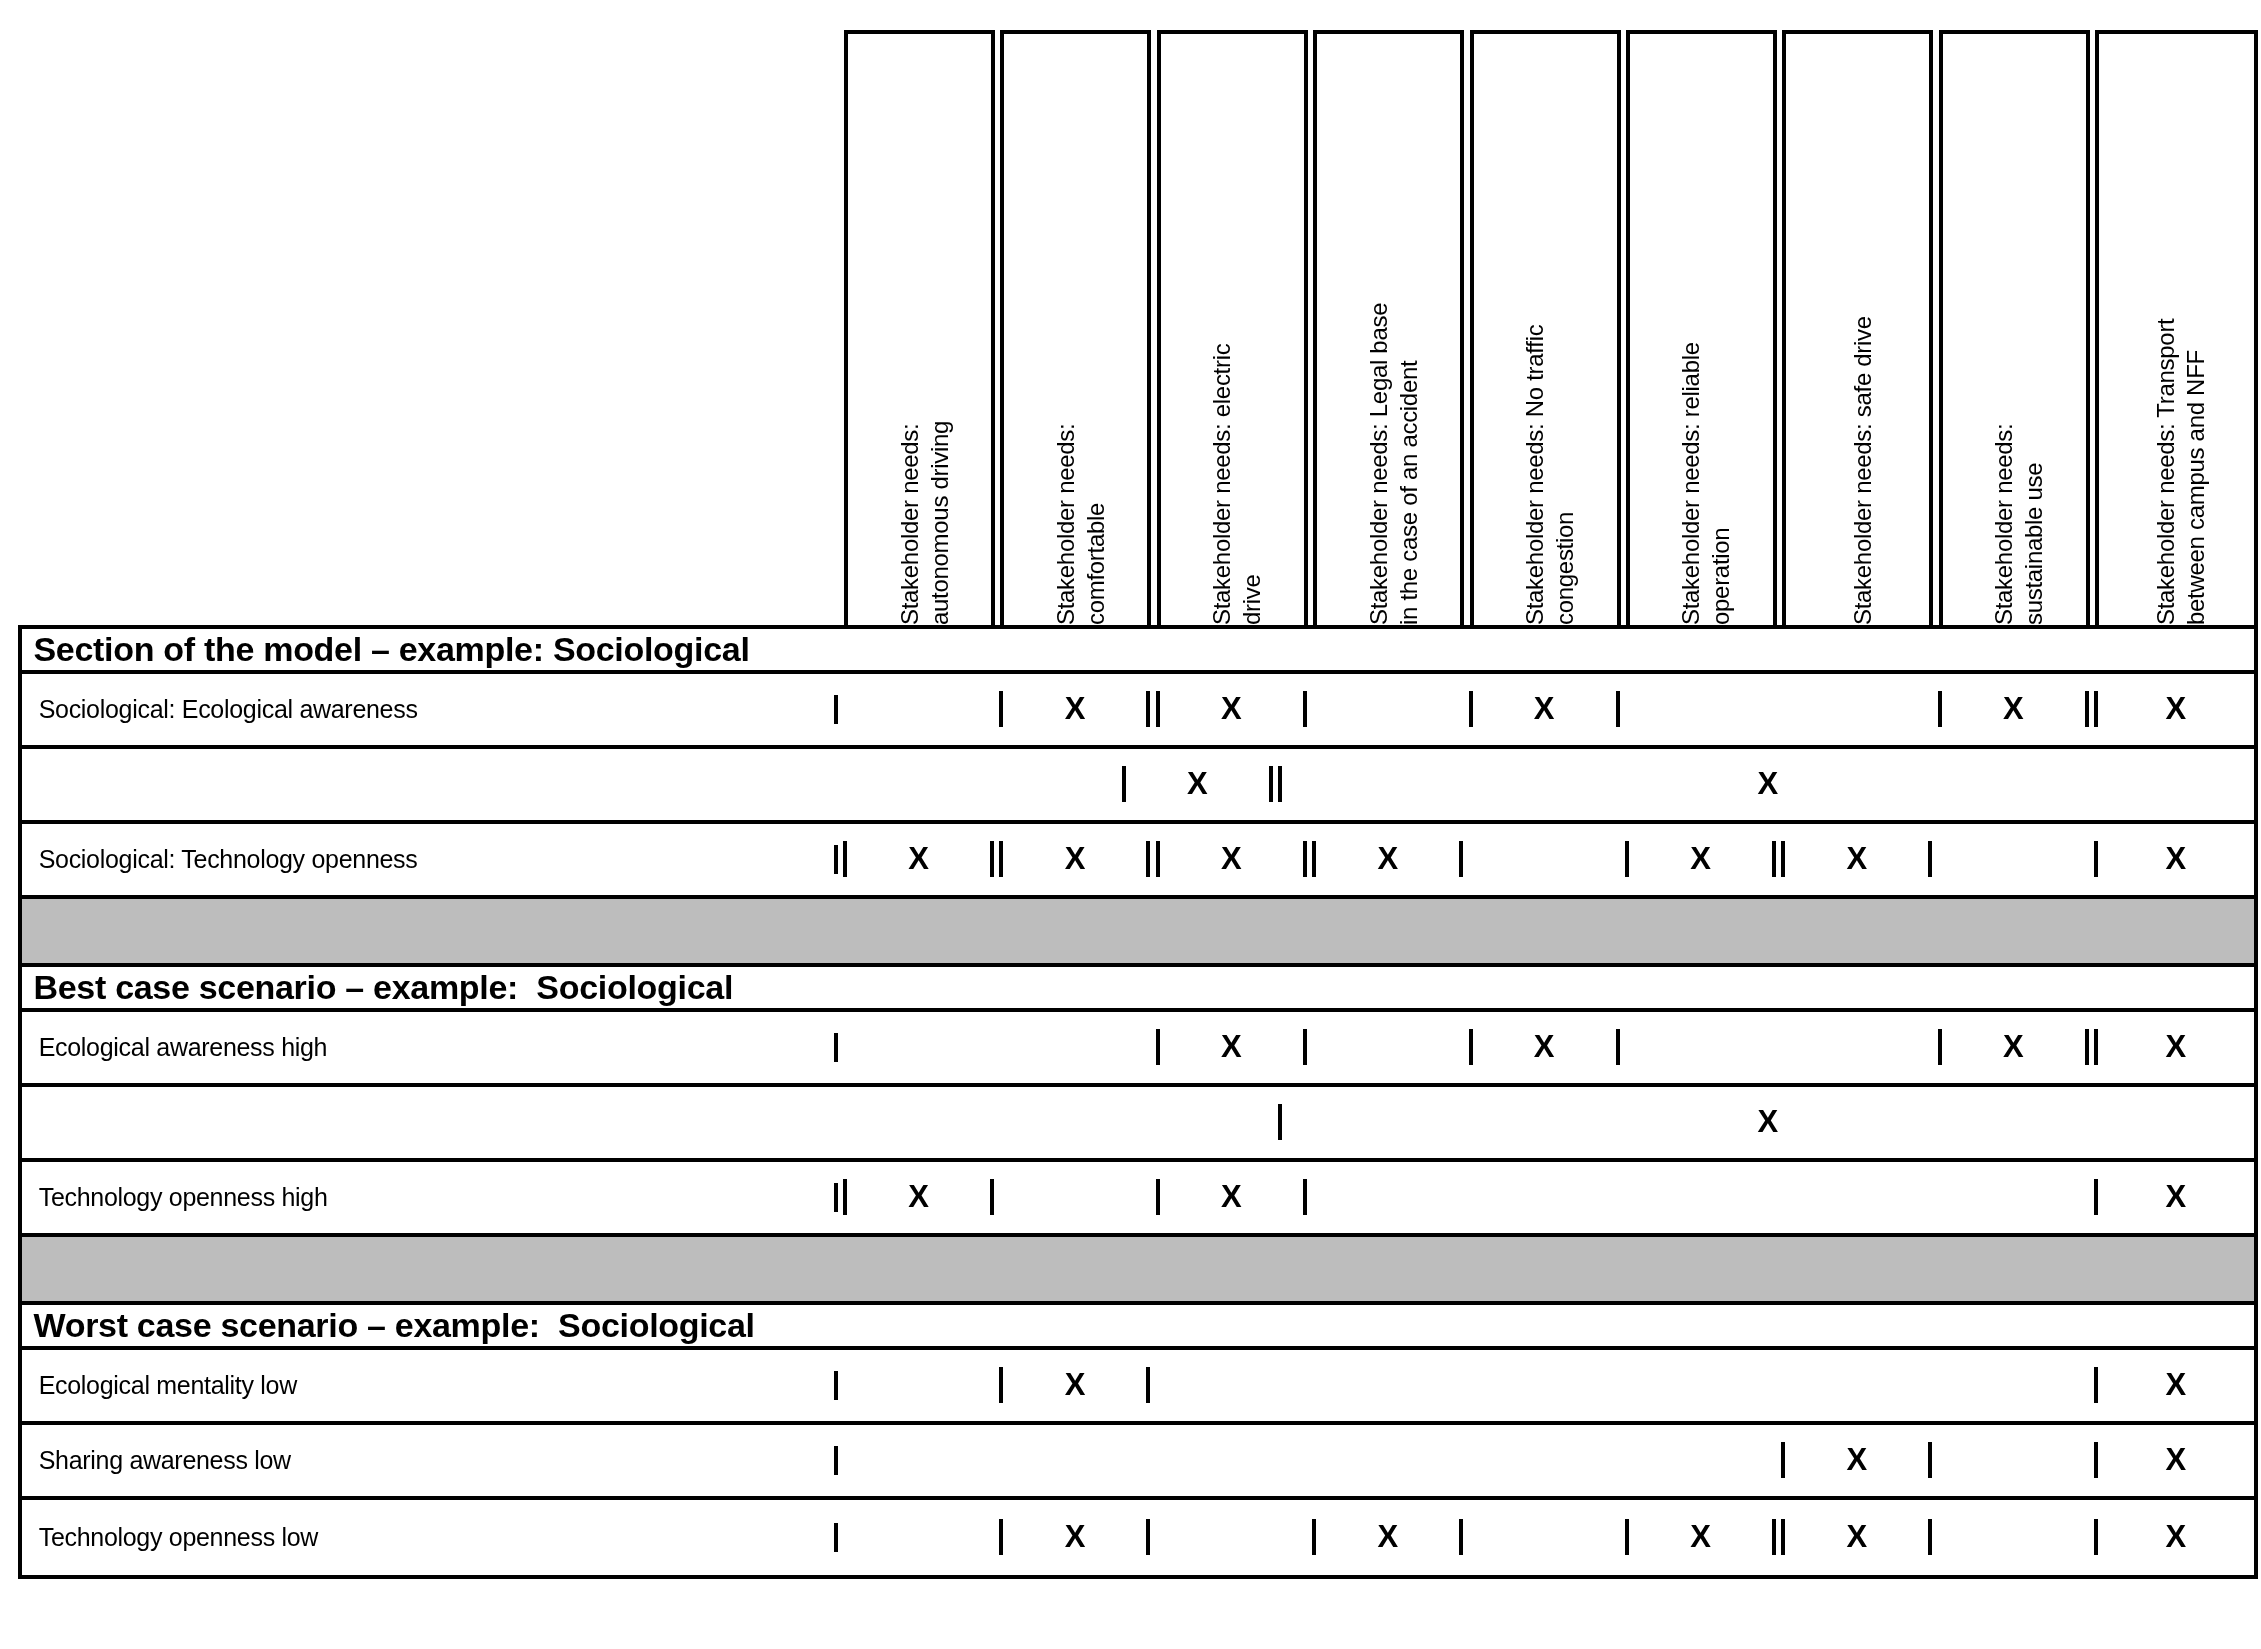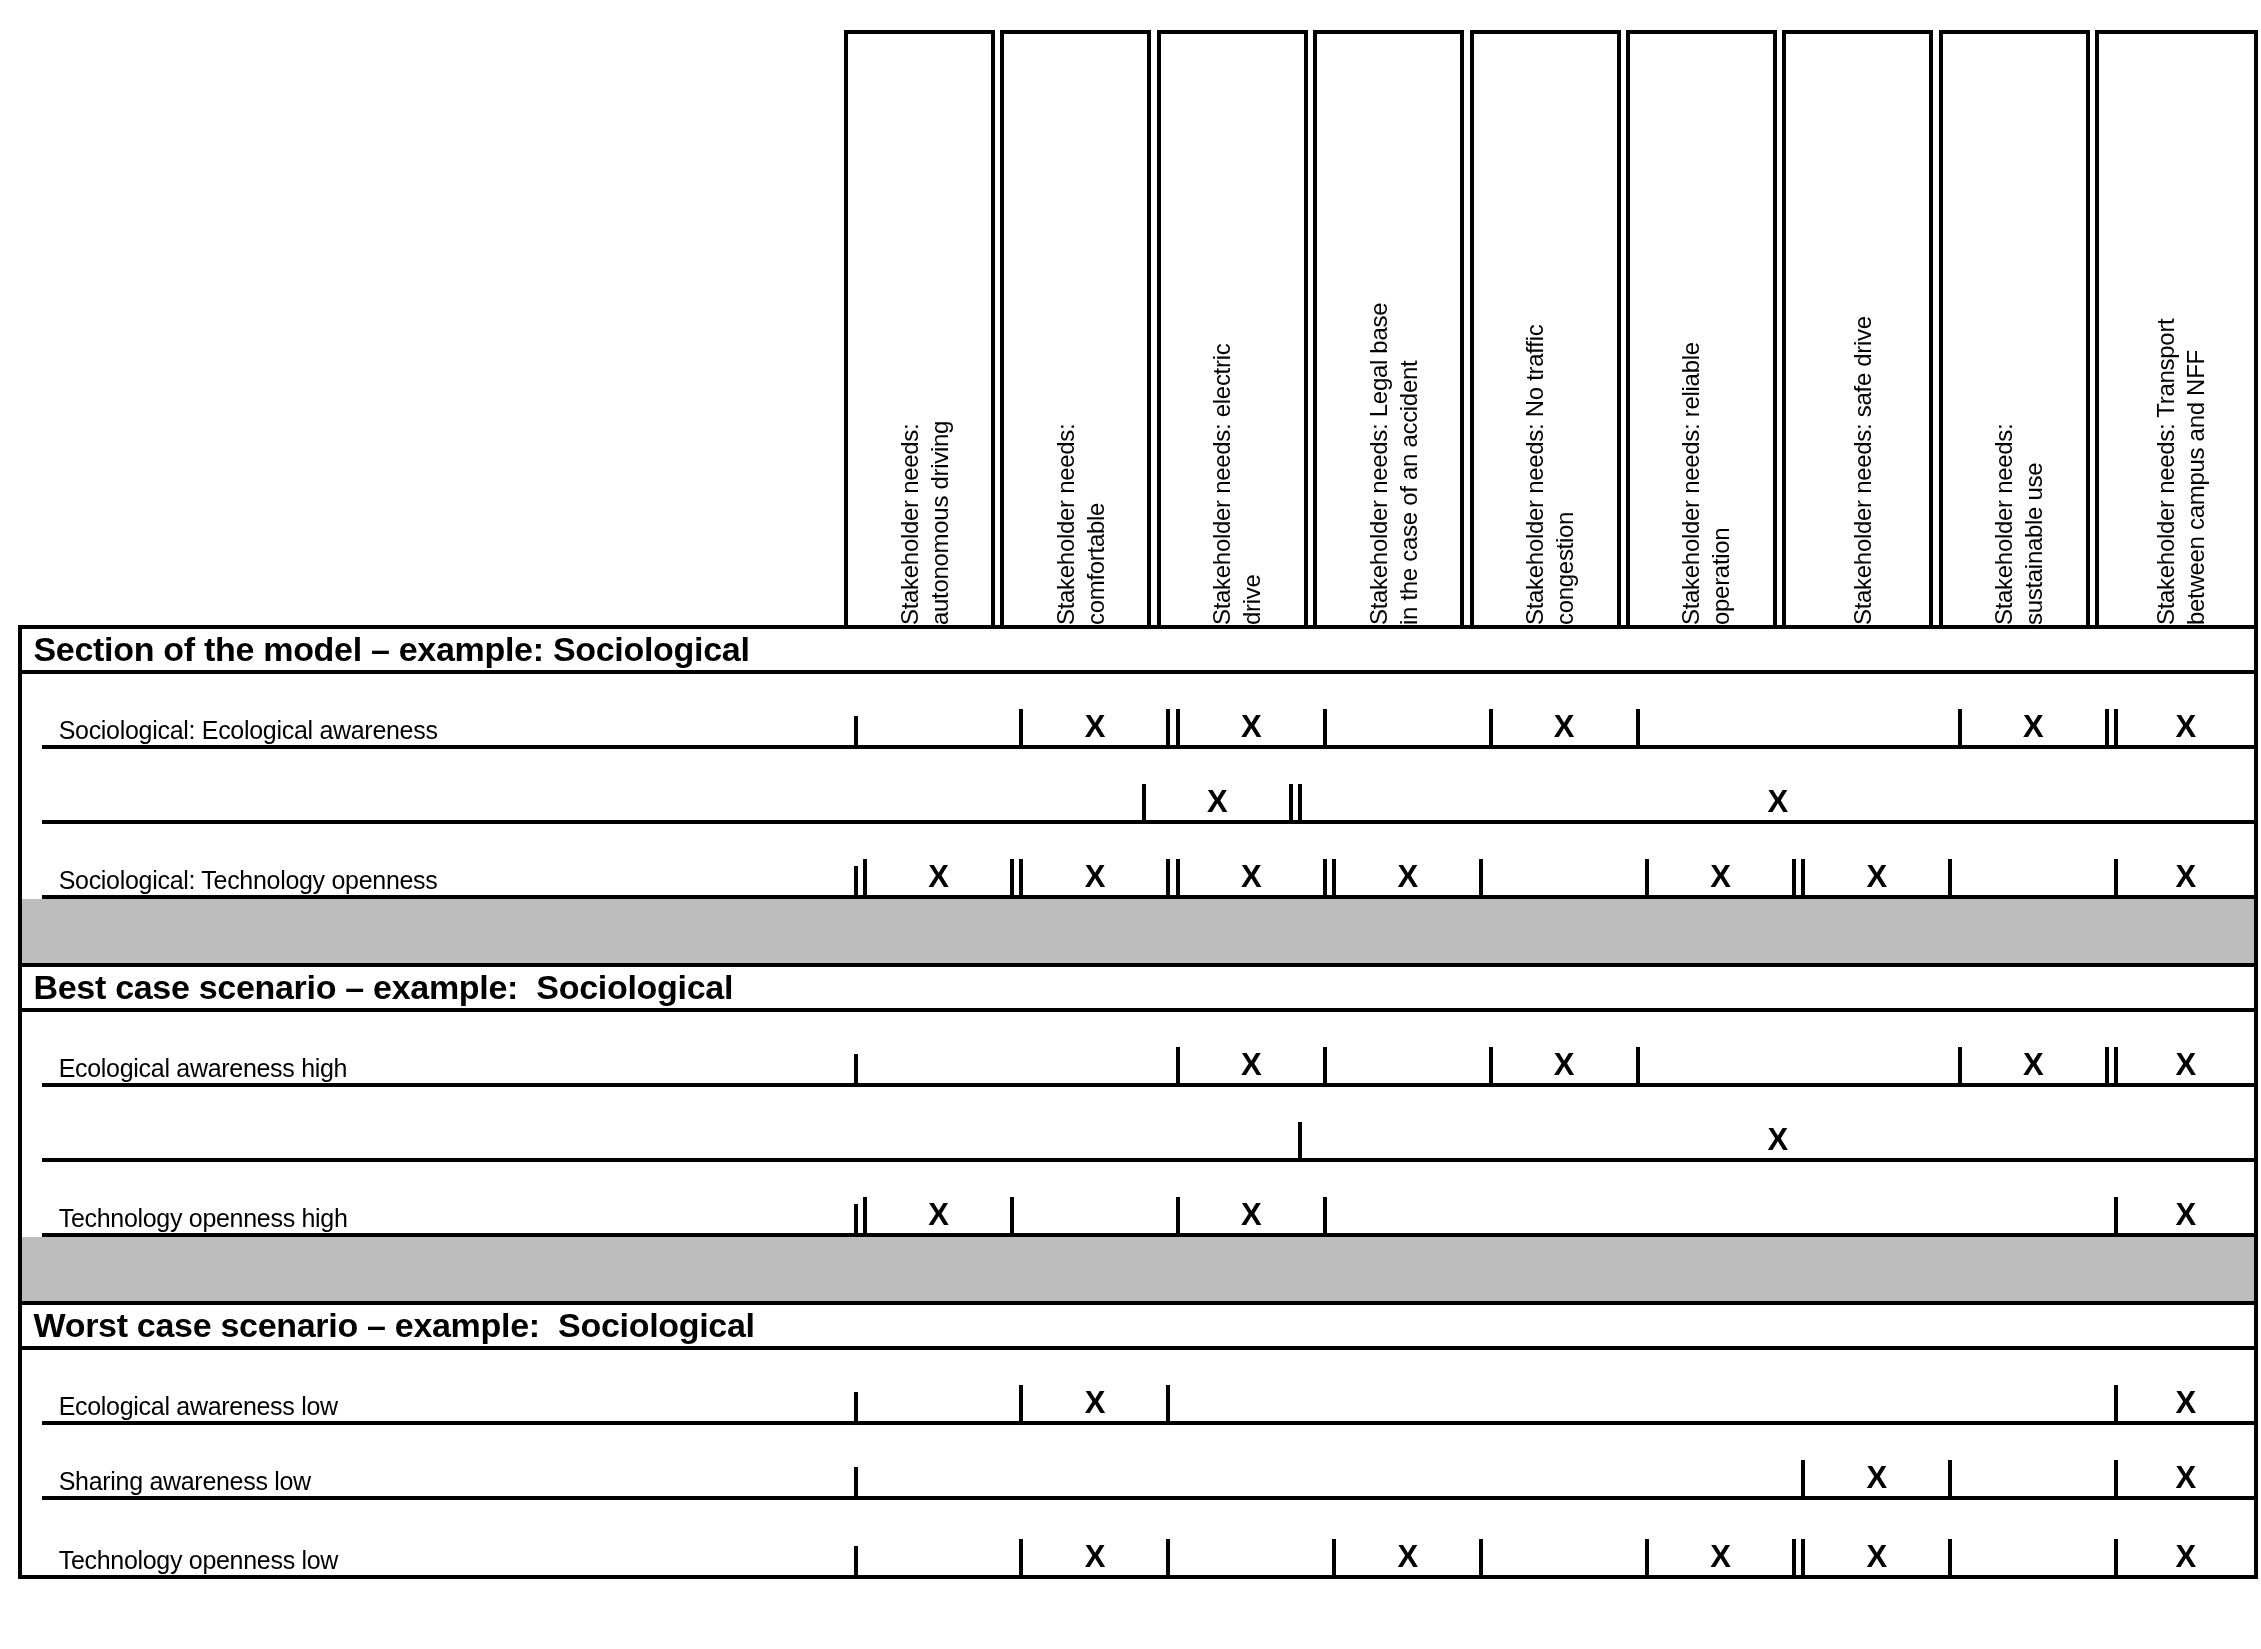--- a/index.html
+++ b/index.html
@@ -34,21 +34,21 @@
   .body { width: 2240px; border: 4.8px solid #000; background: #fff; }
   .body > div { border-bottom: 4.8px solid #000; }
   .body > div:last-child { border-bottom: none; }
 
   .sec-header {
     height: 45px; display: flex; align-items: center;
     padding-left: 11.8px;
     font-weight: bold; font-size: 34px; letter-spacing: -0.3px;
     white-space: pre-wrap;
   }
-  .data-row { display: flex; height: 75px; align-items: flex-end; margin-left: 20px; }
+  .data-row { display: flex; height: 75px; align-items: center; }
   .label-cell {
     flex: 0 0 816px; border-right: 4.3px solid #000;
     display: flex; align-items: center; padding-left: 17px;
     font-size: 25px; letter-spacing: -0.3px;
   }
   .cell {
     flex: 0 0 151px; margin-left: 5.4px;
     border-left: 4.3px solid #000; border-right: 4.3px solid #000;
     display: flex; align-items: center; justify-content: center;
     font-weight: bold; font-size: 31px;
@@ -186,21 +186,21 @@
         <div class="cell"></div>
         <div class="cell"></div>
         <div class="cell"></div>
         <div class="cell"></div>
         <div class="cell"></div>
         <div class="cell">X</div>
       </div>
       <div class="gray-row"></div>
       <div class="sec-header">Worst case scenario – example:  Sociological</div>
       <div class="data-row">
-        <div class="label-cell">Ecological awareness low</div>
+        <div class="label-cell">Ecological mentality low</div>
         <div class="cell"></div>
         <div class="cell">X</div>
         <div class="cell"></div>
         <div class="cell"></div>
         <div class="cell"></div>
         <div class="cell"></div>
         <div class="cell"></div>
         <div class="cell"></div>
         <div class="cell">X</div>
       </div>

